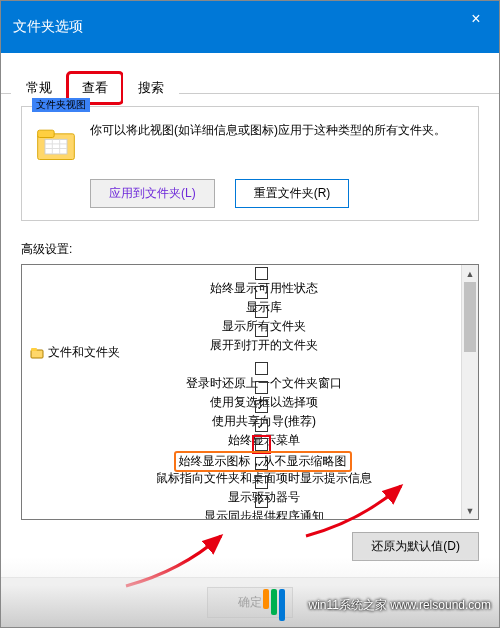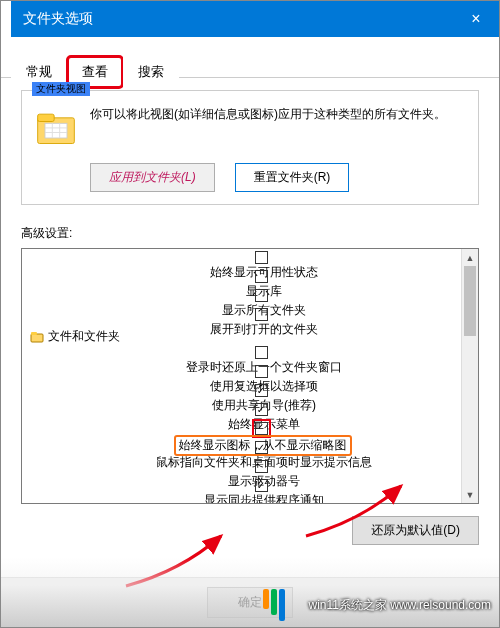--- a/index.html
+++ b/index.html
@@ -1,38 +1,38 @@
 <!DOCTYPE html>
 <html><head>
 <meta charset="utf-8">
 <style>
 * { box-sizing: border-box; margin: 0; padding: 0; font-family: "Microsoft YaHei", "Segoe UI", sans-serif; }
 body { width: 500px; height: 628px; background: #f0f0f0; position: relative; overflow: hidden; }
 
 .window { width: 500px; height: 628px; background: #fff; border: 1px solid #888; position: relative; }
 
-.titlebar { height: 36px; background: #0078d7; color: #fff; display: flex; align-items: center; padding: 0 12px; font-size: 14px; position: relative; margin-left: 10px; }
+.titlebar { height: 52px; background: #0078d7; color: #fff; display: flex; align-items: center; padding: 0 12px; font-size: 14px; position: relative; }
 .titlebar .close { position: absolute; right: 0; top: 0; width: 46px; height: 36px; display: flex; align-items: center; justify-content: center; font-size: 16px; }
 
 .tabs { display: flex; padding: 8px 10px 0 10px; border-bottom: 1px solid #ccc; background: #fff; }
 .tab { padding: 6px 14px; font-size: 13px; border: 1px solid transparent; border-bottom: none; cursor: pointer; position: relative; top: 11px; background: #fff; }
 .tab.active { border: 1px solid #ccc; border-bottom: 1px solid #fff; }
 .tab.highlighted { outline: 3px solid #e60012; outline-offset: -2px; border-radius: 4px; }
 
 .content { padding: 12px 20px; }
 
 .groupbox { border: 1px solid #ccc; padding: 14px 12px 12px 12px; position: relative; margin-bottom: 16px; }
 .groupbox .legend { position: absolute; top: -9px; left: 10px; background: #3b82f6; padding: 0 4px; font-size: 10px; }
 .groupbox-row { display: flex; align-items: flex-start; gap: 12px; }
 .folder-icon { width: 44px; height: 44px; flex-shrink: 0; }
 .folder-icon svg { width: 100%; height: 100%; }
 .groupbox-text { font-size: 12px; line-height: 1.5; flex: 1; }
 .groupbox-buttons { display: flex; gap: 20px; margin-top: 14px; margin-left: 56px; }
 .btn { padding: 5px 18px; font-size: 12px; border: 1px solid #adadad; background: #e1e1e1; cursor: pointer; }
-.btn.disabled { color: #be185d; background: #f0f0f0; font-style: italic; }
+.btn.disabled { color: #6d28d9; background: #f0f0f0; }
 .btn.outlined { background: #fff; border: 1.5px solid #0078d7; }
 
 .adv-label { font-size: 12px; margin: 20px 0 6px 0; }
 .tree-container { border: 1px solid #7a7a7a; height: 256px; overflow: hidden; position: relative; background: #fff; }
 .tree-scroll { height: 100%; overflow: hidden; padding: 2px 0; }
 .tree { font-size: 12px; }
 .tree-item { display: flex; align-items: center; height: 19px; padding-left: 6px; white-space: nowrap; }
 .tree-item.level1 { padding-left: 8px; }
 .tree-item.level2 { padding-left: 28px; flex-direction: column; }
 .tree-item .folder-mini { width: 14px; height: 14px; margin-right: 4px; display: inline-block; }

